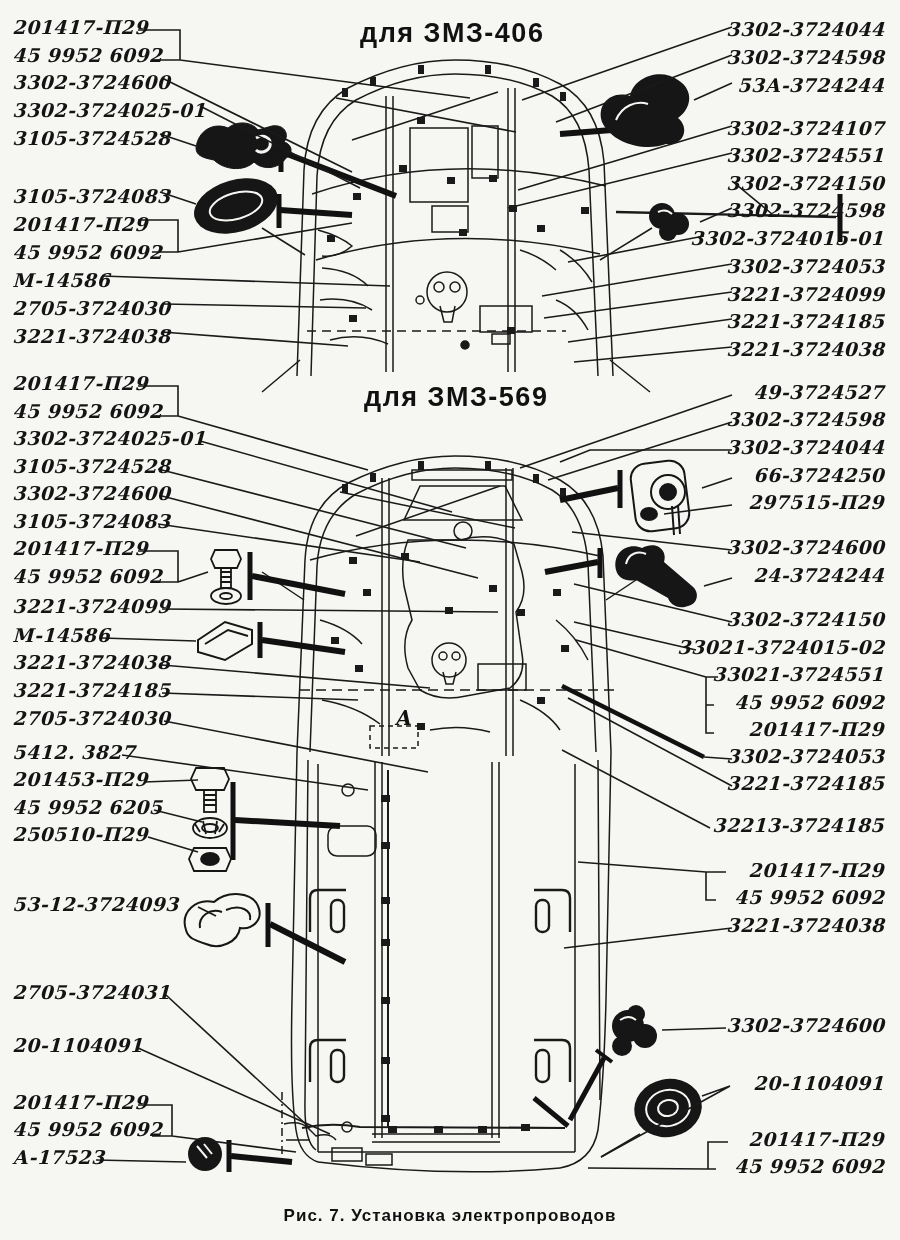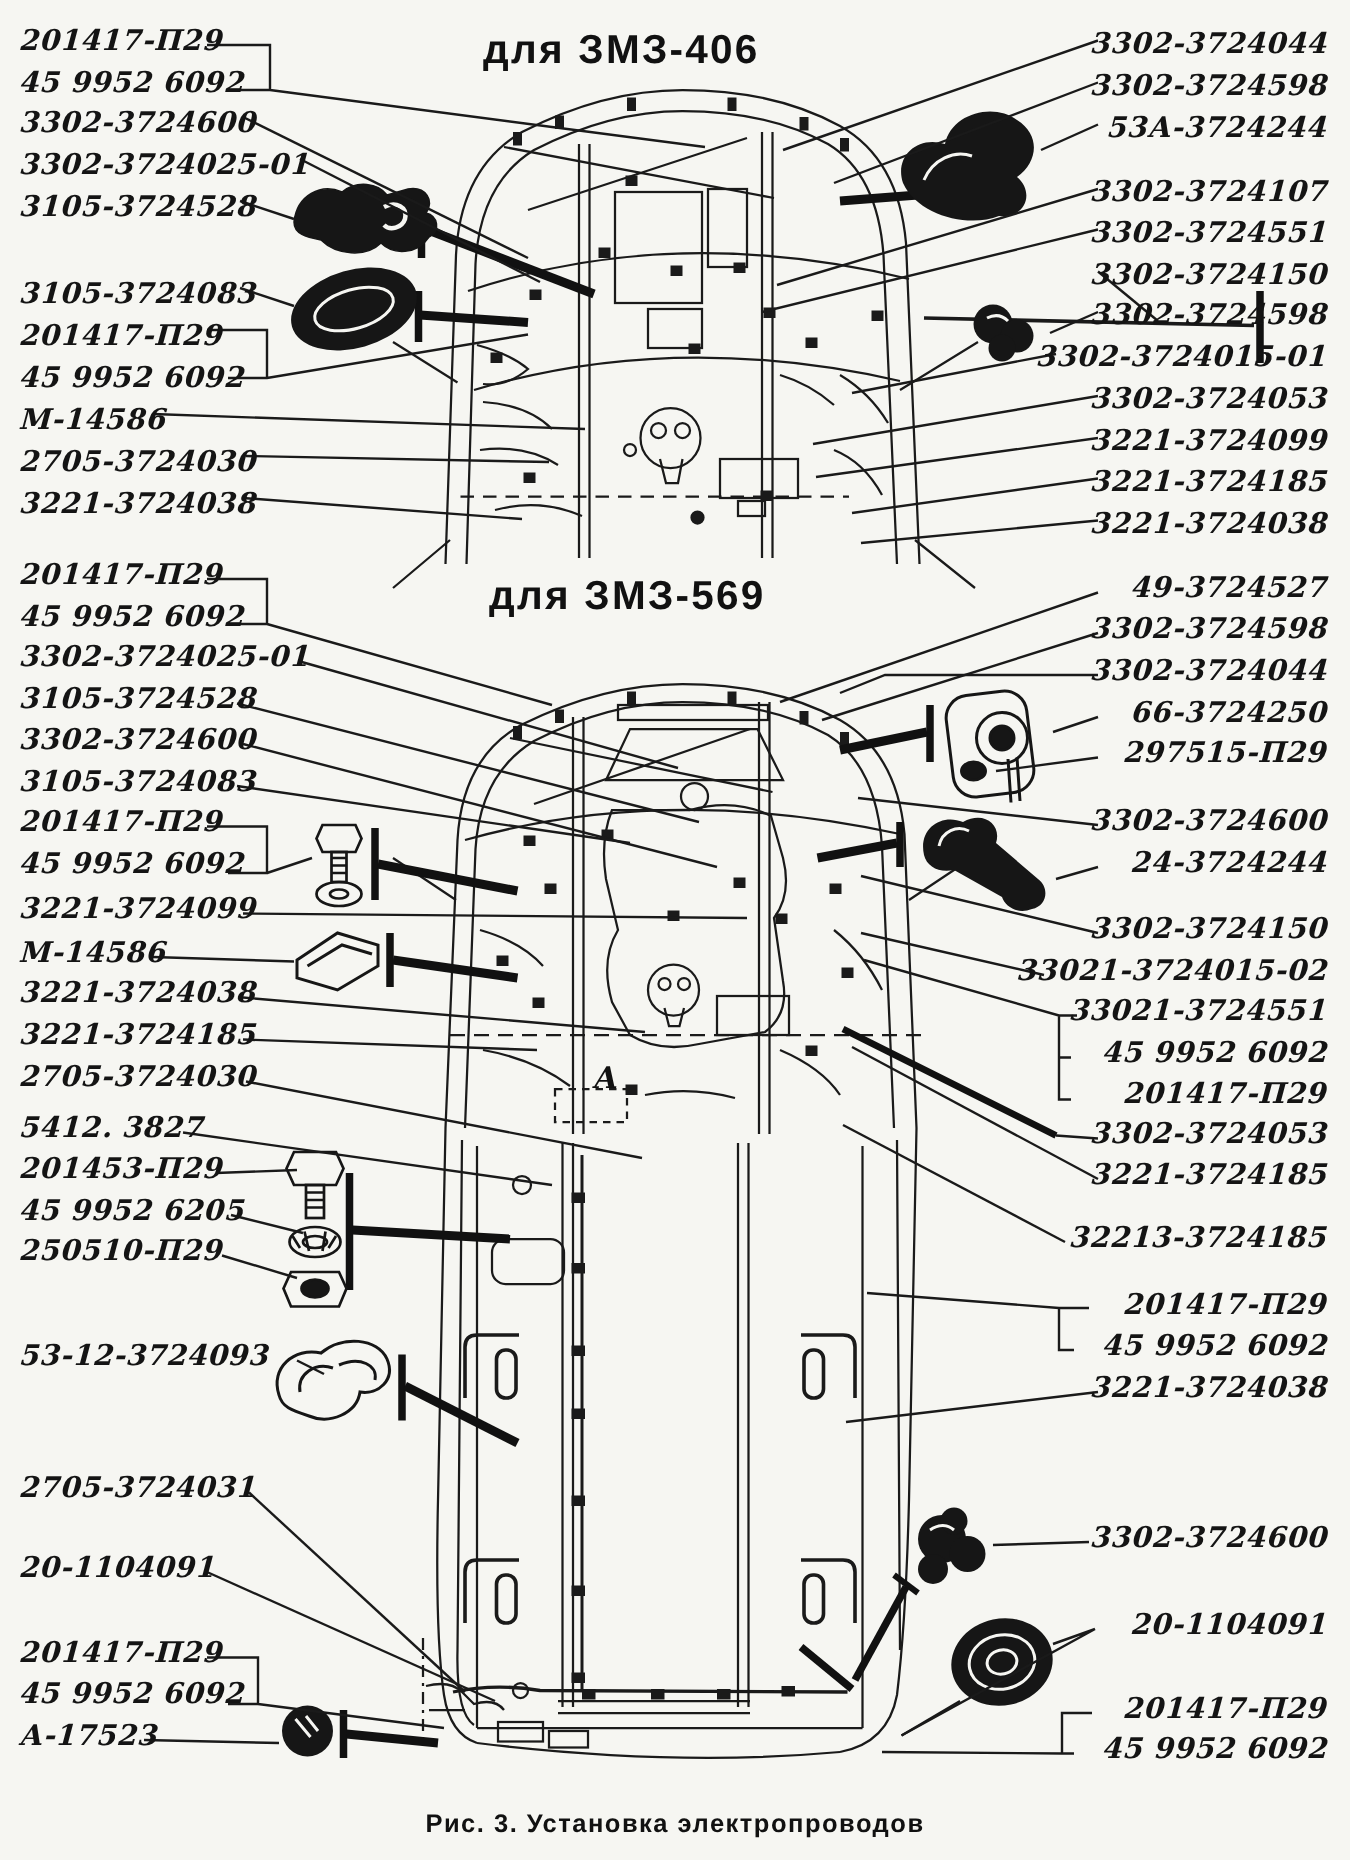--- a/index.html
+++ b/index.html
@@ -3,21 +3,21 @@
 <meta charset="utf-8">
 <style>
   html,body{margin:0;padding:0;}
   body{width:900px;height:1240px;background:#f6f6f2;font-family:"DejaVu Serif",serif;}
   .page{position:relative;width:900px;height:1240px;overflow:hidden;}
   svg.art{position:absolute;left:0;top:0;}
   .pl{position:absolute;font:italic 700 19px "DejaVu Serif",serif;letter-spacing:.4px;
       color:#141414;white-space:nowrap;transform:skewX(-4deg);}
   .pr{text-align:right;}
   .sect-title{position:absolute;font:700 27px "Liberation Sans",sans-serif;color:#111;
-      letter-spacing:1.5px;white-space:nowrap;}
+      letter-spacing:1.5px;white-space:nowrap;margin-left:38px;}
   .caption{position:absolute;left:0;width:900px;text-align:center;
       font:700 17px "Liberation Sans",sans-serif;color:#111;letter-spacing:1px;}
   .marker{position:absolute;font:italic 700 20px "DejaVu Serif",serif;color:#111;}
 </style>
 </head>
 <body>
 
 <div class="page">
 
 <svg class="art" width="900" height="1240" viewBox="0 0 900 1240">
@@ -387,14 +387,14 @@
   <div class="pl pr" style="right:14px;top:859px;">201417-П29</div>
   <div class="pl pr" style="right:14px;top:886px;">45 9952 6092</div>
   <div class="pl pr" style="right:14px;top:914px;">3221-3724038</div>
   <div class="pl pr" style="right:14px;top:1014px;">3302-3724600</div>
   <div class="pl pr" style="right:14px;top:1072px;">20-1104091</div>
   <div class="pl pr" style="right:14px;top:1128px;">201417-П29</div>
   <div class="pl pr" style="right:14px;top:1155px;">45 9952 6092</div>
 
   <div class="marker" style="left:396px;top:706px;">А</div>
 
-  <div class="caption" style="top:1206px;">Рис. 3. Установка электропроводов</div>
+  <div class="caption" style="top:1206px;">Рис. 7. Установка электропроводов</div>
 </div>
 
 </body></html>

